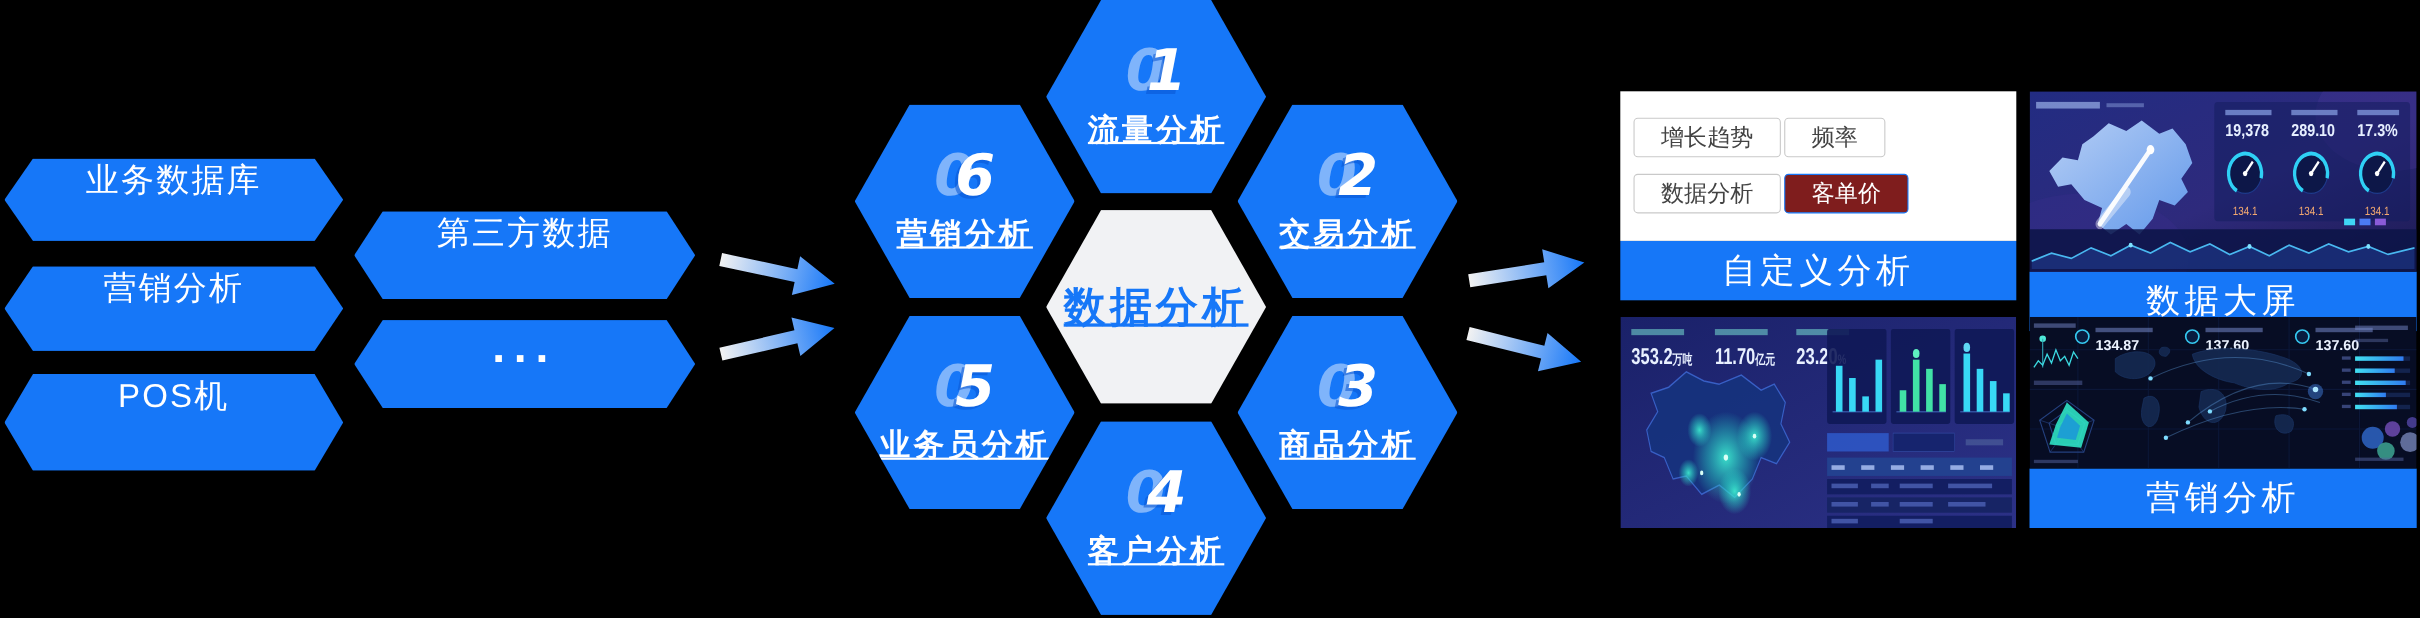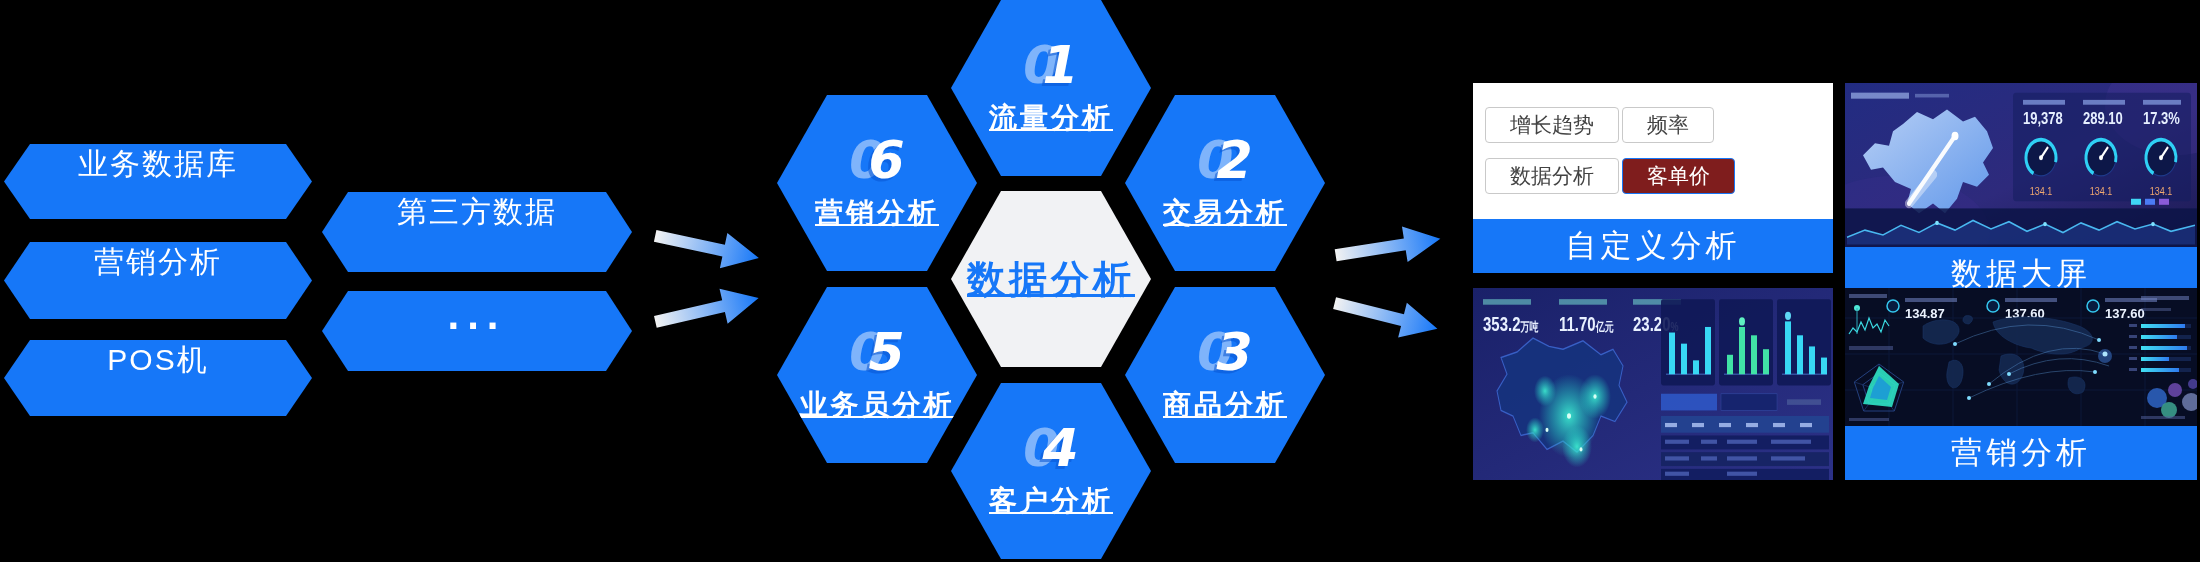--- a/index.html
+++ b/index.html
@@ -50,21 +50,21 @@
 <body>
 
 <div class="stage">
 
   <div class="banner" style="left:4px;top:144px;width:308px;height:75px;">
     <span>业务数据库</span>
   </div>
   <div class="banner" style="left:4px;top:242px;width:308px;height:77px;">
     <span>营销分析</span>
   </div>
-  <div class="banner" style="left:4px;top:340px;width:308px;height:76px;">
+  <div class="banner" style="left:4px;top:340px;width:308px;height:88px;">
     <span>POS机</span>
   </div>
   <div class="banner" style="left:322px;top:192px;width:310px;height:80px;">
     <span>第三方数据</span>
   </div>
   <div class="banner dots" style="left:322px;top:291px;width:310px;height:80px;">
     <span>...</span>
   </div>
 
   <svg class="arrow" style="left:652px;top:224px;transform:rotate(12deg);" viewBox="0 0 110 46">

